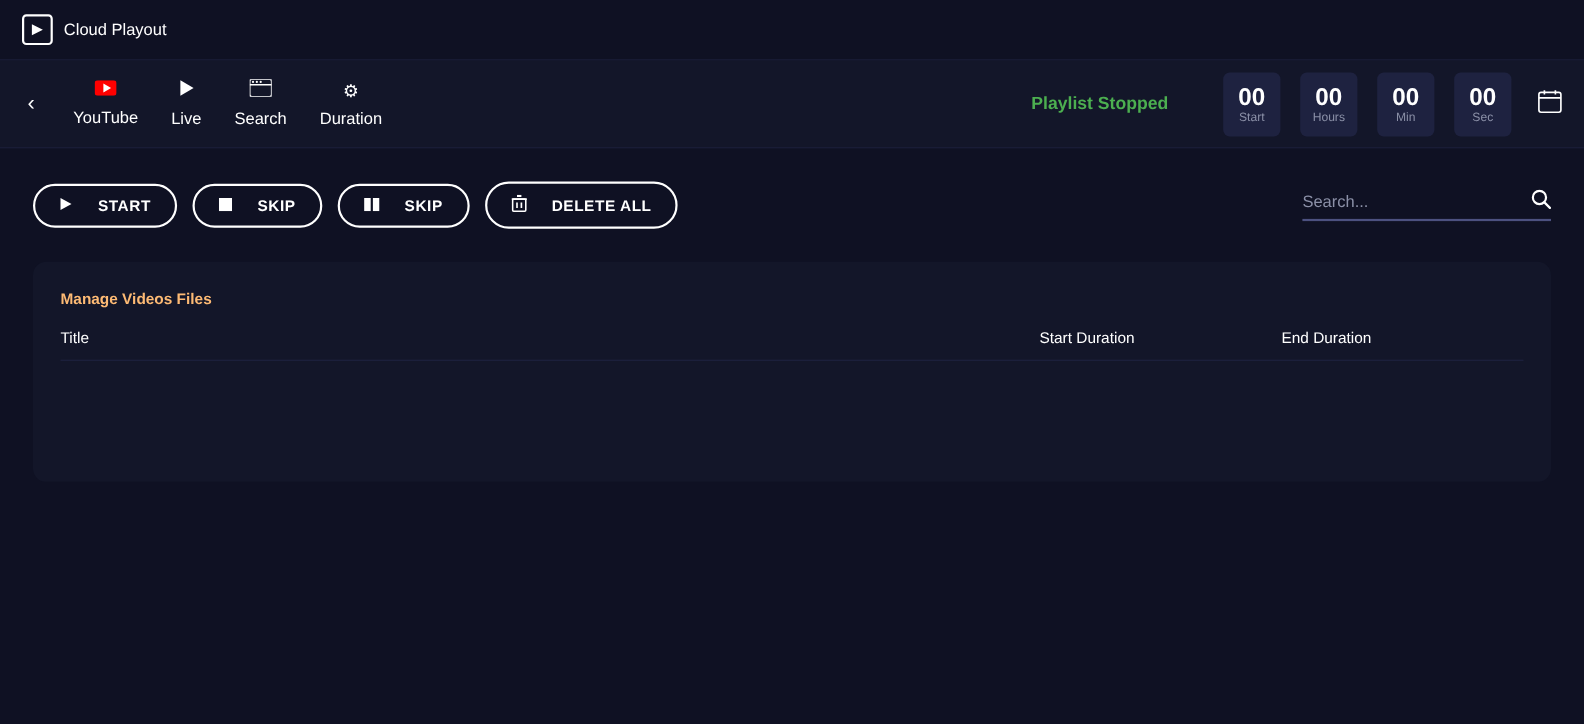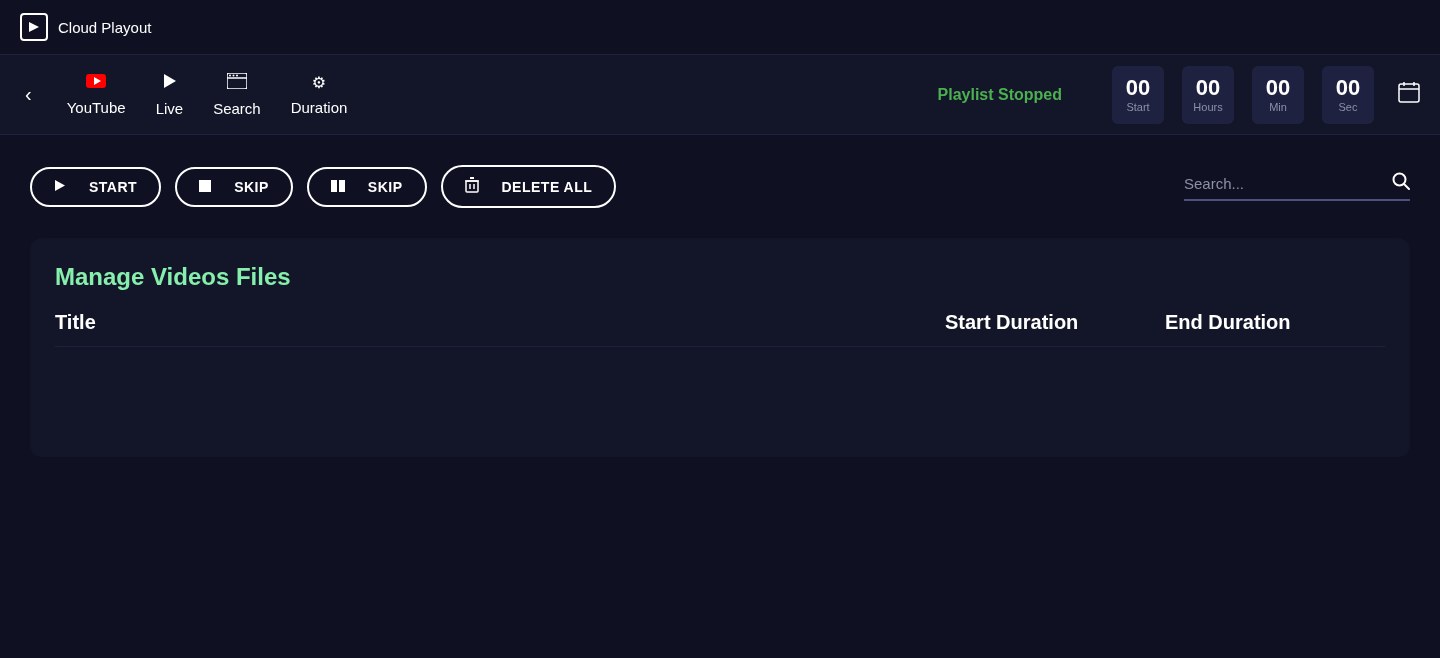--- a/index.html
+++ b/index.html
@@ -216,35 +216,35 @@
       font-size: 18px;
     }
 
     
     .table-section {
       background-color: #131629;
       border-radius: 12px;
       padding: 25px 25px;
     }
     .table-title {
-      font-size: 24px;
+      font-size: 14px;
       font-weight: 700;
-      color: #86efac;
+      color: #fdba74;
       margin-bottom: 20px;
     }
     .table-header {
       display: grid;
       grid-template-columns: 1fr 220px 220px;
       border-bottom: 1px solid #1e2240;
       padding-bottom: 12px;
       margin-bottom: 5px;
     }
     .col-header {
-      font-size: 20px;
-      font-weight: 700;
+      font-size: 14px;
+      font-weight: 400;
       color: #ffffff;
     }
     .table-body {
       min-height: 80px;
     }
   </style>
 </head>
 <body>
 
 <div class="top-bar">

